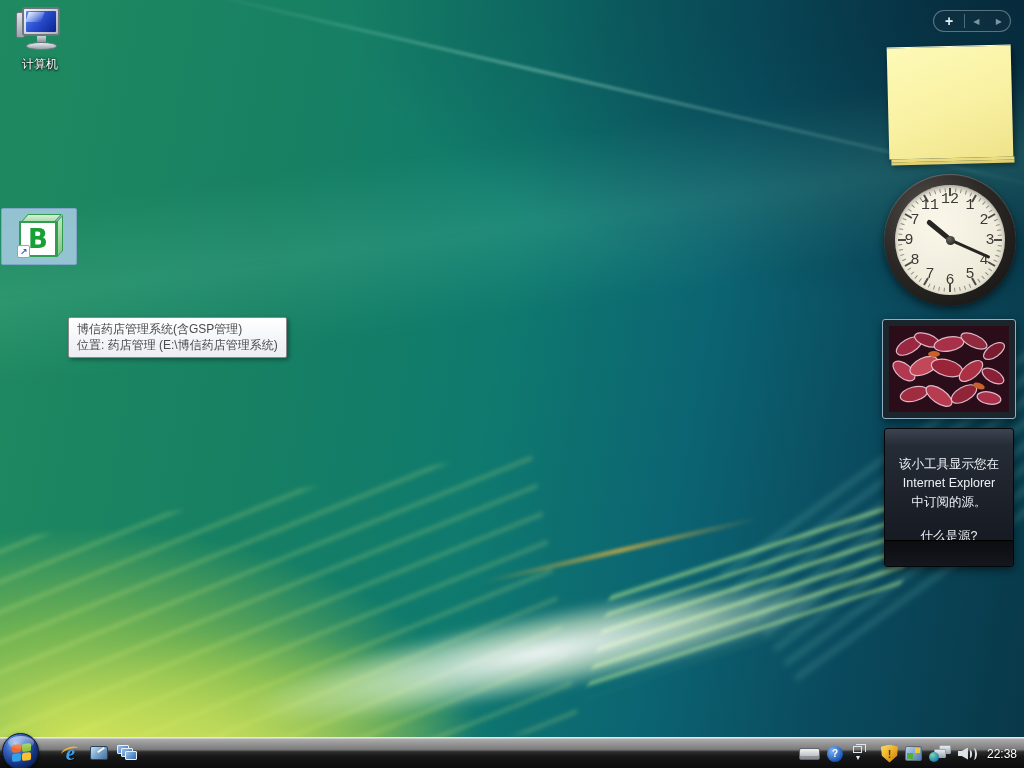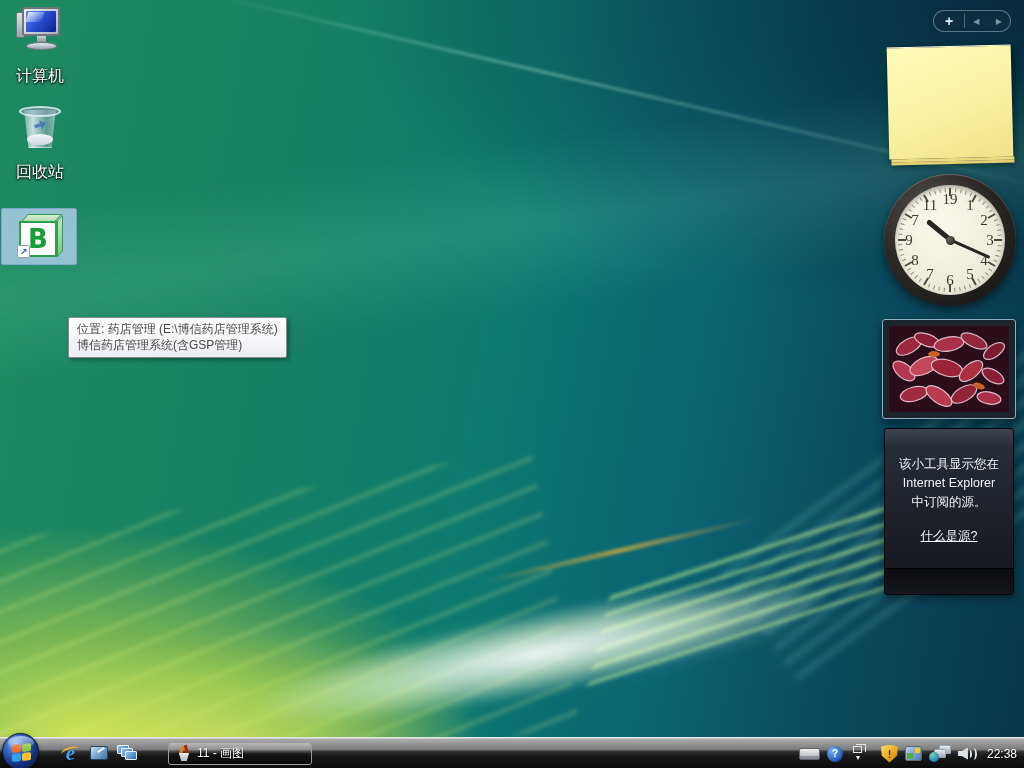--- a/index.html
+++ b/index.html
@@ -35,21 +35,21 @@
     filter:blur(1px); }
   .s-orange { left:480px; top:548px; width:280px; height:5px; transform:rotate(-13deg);
     background:linear-gradient(90deg, rgba(0,0,0,0), rgba(245,185,60,0.65) 50%, rgba(0,0,0,0));
     filter:blur(1.5px); }
   .s-left-rays { left:-60px; top:500px; width:620px; height:280px; transform:rotate(-10deg);
     background:repeating-linear-gradient(168deg, rgba(0,0,0,0) 0 24px, rgba(235,250,130,0.22) 24px 28px);
     filter:blur(2px); }
 
   
   .icon-tile { position:absolute; width:76px; text-align:center; cursor:default; }
-  .icon-label { margin-top:12px; color:#fff; font-size:16px; line-height:1.25;
+  .icon-label { margin-top:3px; color:#fff; font-size:12px; line-height:1.25;
     text-shadow:0 1px 2px #000, 0 0 3px #000; }
   .tile-computer { left:2px; top:6px; }
   .tile-recycle  { left:2px; top:102px; }
   .tile-program  { left:1px; top:208px; width:76px; padding:3px 1px 4px;
     background:rgba(168,205,228,0.85); border:1px solid #7fa6c6; border-radius:2px; }
   .tile-program .icon-label { white-space:pre-line; color:#fff; }
 
   .icon-art { position:relative; width:48px; height:48px; margin:0 auto; }
   
   .pc-screen { position:absolute; left:6px; top:1px; width:38px; height:29px;
@@ -107,38 +107,38 @@
   .gadget-notes::before { content:""; position:absolute; left:2px; bottom:-3px; width:99%; height:3px;
     background:#ecdc80; box-shadow:0 3px 0 #e2d070, 2px 5px 5px rgba(0,0,0,0.4); }
 
   .gadget-clock { position:absolute; left:884px; top:174px; width:132px; height:132px; border-radius:50%;
     background:radial-gradient(circle at 35% 30%, #55504c 0%, #2c2926 45%, #121110 100%);
     box-shadow:0 4px 10px rgba(0,0,0,0.55), inset 0 1px 1px rgba(255,255,255,0.25); }
   .clock-face { position:absolute; left:11px; top:11px; width:110px; height:110px; border-radius:50%;
     background:radial-gradient(circle at 40% 35%, #faf7ea 0%, #f0ecdc 60%, #ded9c6 100%);
     box-shadow:inset 0 2px 5px rgba(0,0,0,0.35); }
   .clock-numerals span { position:absolute; transform:translate(-50%,-50%);
-    font-family:Liberation Serif, serif; font-size:15px; color:#3c3a36; }
+    font-family:Liberation Mono, monospace; font-size:15px; color:#3c3a36; }
   .tick-ring { position:absolute; inset:0; }
   .tick { position:absolute; inset:0; }
   .tick::before { content:""; position:absolute; top:3px; left:50%; width:1px; height:4px;
     margin-left:-0.5px; background:#8d8a80; }
   .tick.major::before { width:2px; height:8px; margin-left:-1px; background:#4c4a44; }
   .hand { position:absolute; left:50%; bottom:50%; transform-origin:50% 100%; border-radius:3px; background:#262522; }
   .hand-hour { width:5px; height:30px; margin-left:-2.5px; transform:rotate(309.5deg); }
   .hand-minute { width:3px; height:43px; margin-left:-1.5px; transform:rotate(114deg); }
   .clock-hub { position:absolute; left:50%; top:50%; width:9px; height:9px; margin:-4.5px 0 0 -4.5px;
     border-radius:50%; background:radial-gradient(circle at 35% 30%, #6a675f, #1c1b19); }
 
   .gadget-photo { position:absolute; left:882px; top:319px; width:134px; height:100px;
     background:#1c242c; border:1px solid #8fb0c4; border-radius:3px; padding:6px;
     box-shadow:0 3px 8px rgba(0,0,0,0.5); }
   .gadget-photo svg { width:100%; height:100%; display:block; }
 
-  .gadget-feed { position:absolute; left:884px; top:428px; width:130px; height:167px;
+  .gadget-feed { position:absolute; left:884px; top:428px; width:130px; height:139px;
     border:1px solid #04060a; border-radius:3px; overflow:hidden;
     background:linear-gradient(180deg, #3c4450 0%, #262c36 12%, #1b2029 55%, #13171e 100%);
     box-shadow:0 3px 8px rgba(0,0,0,0.5); }
   .feed-body { padding:26px 8px 0; text-align:center; color:#eef2f6; font-size:12.5px; line-height:1.5; }
   .feed-desc { white-space:pre-line; }
   .feed-link { display:inline-block; margin-top:16px; color:#eef2f6; text-decoration:underline; cursor:pointer; }
   .feed-footer { position:absolute; left:0; right:0; bottom:0; height:26px;
     background:linear-gradient(#0b0d11,#14171d); border-top:1px solid #000; }
 
   
@@ -241,44 +241,35 @@
   <div class="icon-tile tile-computer">
     <div class="icon-art">
       <div class="pc-tower"></div>
       <div class="pc-screen"></div>
       <div class="pc-neck"></div>
       <div class="pc-base"></div>
     </div>
     <div class="icon-label">计算机</div>
   </div>
 
-  <div class="icon-tile tile-recycle">
-    <div class="icon-art">
-      <div class="bin-body"></div>
-      <div class="bin-rim"></div>
-      <div class="bin-arrow"></div>
-      <div class="bin-paper"></div>
-    </div>
-    <div class="icon-label">回收站</div>
-  </div>
 
   <div class="icon-tile tile-program">
     <div class="icon-art">
       <div class="cube-top"></div>
       <div class="cube-side"></div>
       <div class="cube-front">
           <span class="cube-letter">B</span>
         </div>
       <div class="shortcut-badge">↗</div>
     </div>
   </div>
 
   <div class="tooltip">
+    <div>博信药店管理系统(含GSP管理)</div>
     <div>位置: 药店管理 (E:\博信药店管理系统)</div>
-    <div>博信药店管理系统(含GSP管理)</div>
   </div>
 
   <div class="gadget-controls">
     <div class="gc-add">+</div>
     <div class="gc-div"></div>
     <div class="gc-arrow">◀</div>
     <div class="gc-arrow">▶</div>
   </div>
 
   <div class="gadget-notes"></div>
@@ -341,21 +332,21 @@
           <div class="tick" style="transform: rotate(312deg);"></div>
           <div class="tick" style="transform: rotate(318deg);"></div>
           <div class="tick" style="transform: rotate(324deg);"></div>
           <div class="tick major" style="transform: rotate(330deg);"></div>
           <div class="tick" style="transform: rotate(336deg);"></div>
           <div class="tick" style="transform: rotate(342deg);"></div>
           <div class="tick" style="transform: rotate(348deg);"></div>
           <div class="tick" style="transform: rotate(354deg);"></div>
         </div>
       <div class="clock-numerals">
-        <span style="left:55px; top:14px;">19</span>
+        <span style="left:55px; top:14px;">12</span>
         <span style="left:75px; top:20px;">1</span>
         <span style="left:89px; top:35px;">2</span>
         <span style="left:95px; top:55px;">3</span>
         <span style="left:89px; top:75px;">4</span>
         <span style="left:75px; top:89px;">5</span>
         <span style="left:55px; top:95px;">6</span>
         <span style="left:35px; top:89px;">7</span>
         <span style="left:20px; top:75px;">8</span>
         <span style="left:14px; top:55px;">9</span>
         <span style="left:20px; top:35px;">7</span>
@@ -421,28 +412,20 @@
       </div>
       <div class="ql-item">
         <div class="switch-windows">
             <i></i>
             <i></i>
             <i></i>
           </div>
       </div>
     </div>
 
-    <div class="task-button">
-      <span class="paint-icon">
-        <span class="paint-brush1"></span>
-          <span class="paint-brush2"></span>
-          <span class="paint-cup"></span>
-      </span>
-      <span>11 - 画图</span>
-    </div>
 
     <div class="tray">
       <div class="tray-icon kb-icon"></div>
       <div class="tray-icon help-icon">?</div>
       <div class="tray-icon lang-stack">
         <div class="restore-glyph"></div>
         <div class="lang-arrow">▾</div>
       </div>
       <div class="tray-icon shield-icon">!</div>
       <div class="tray-icon sidebar-icon"></div>

